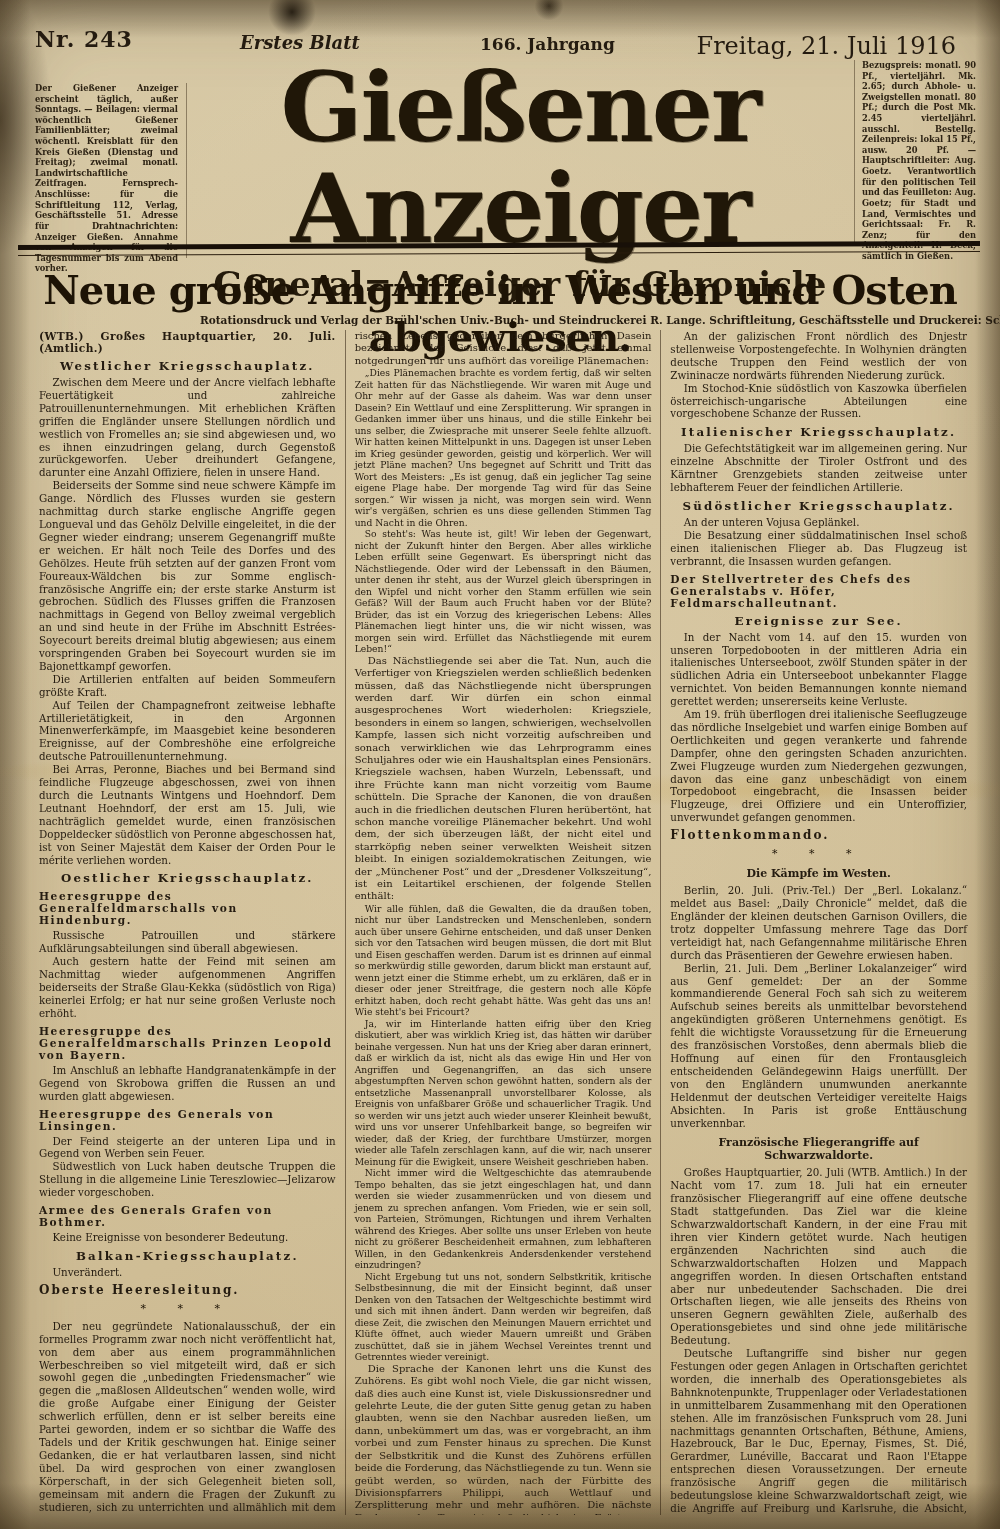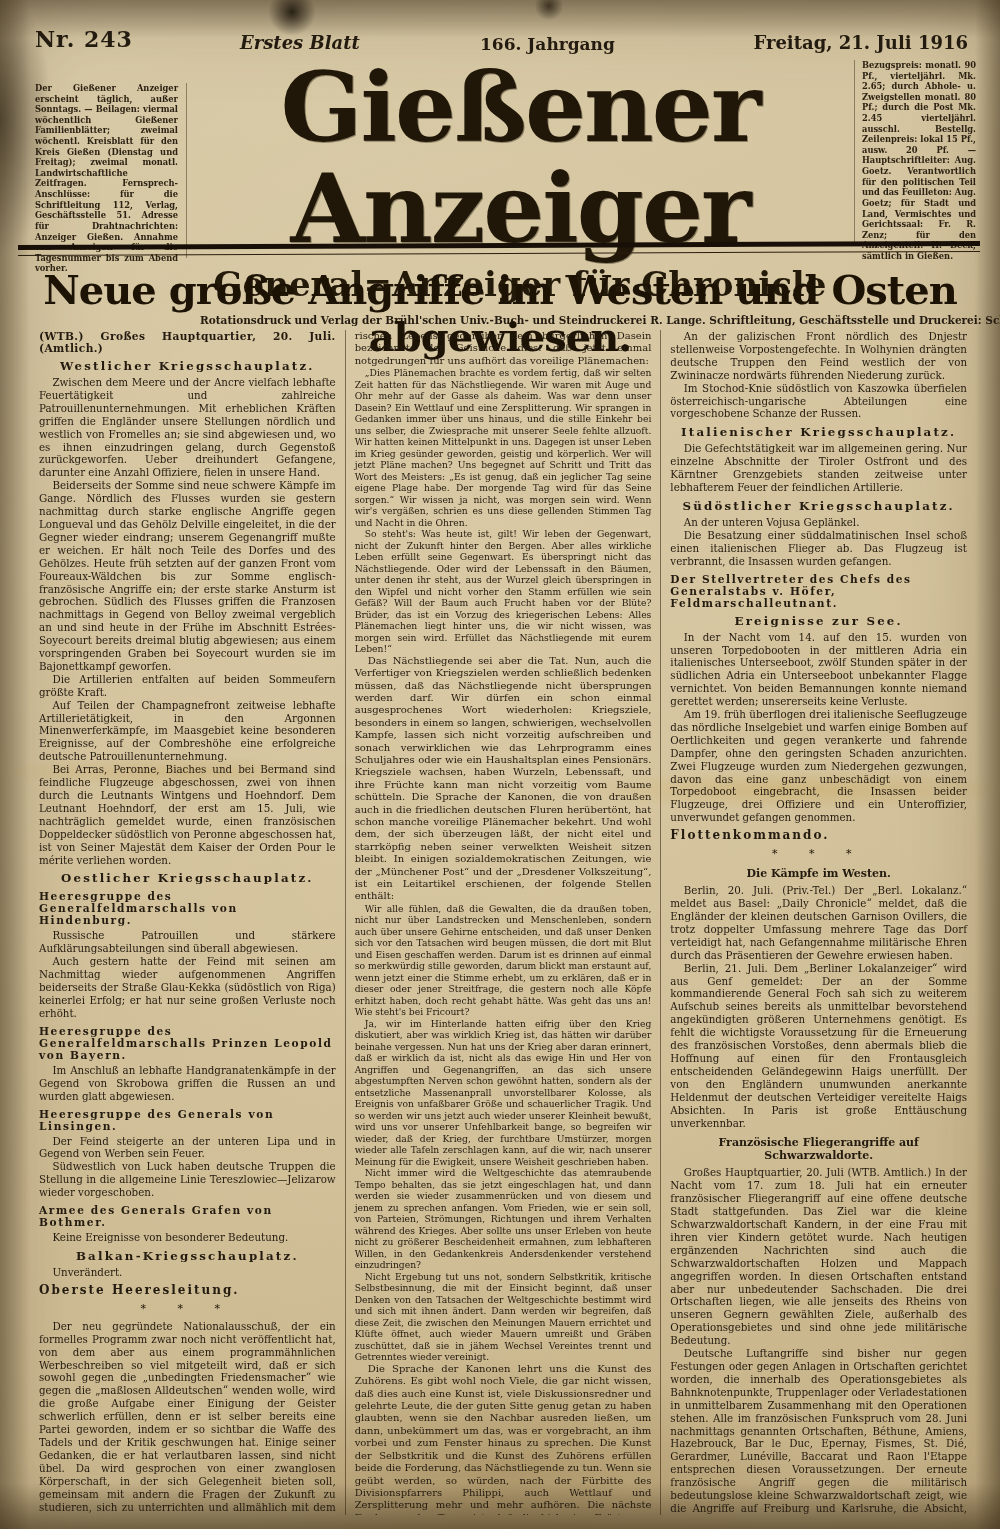--- a/index.html
+++ b/index.html
@@ -20,21 +20,21 @@
     box-shadow: inset 0 0 90px rgba(70,48,18,.35);
   }
   .texture { position:absolute; inset:0; pointer-events:none;
     background: radial-gradient(ellipse 70% 60% at 50% 45%, rgba(255,246,220,.14), transparent 80%); }
 
   
   .top-row { position:absolute; top:26px; left:35px; right:28px; height:34px; }
   .issue-no { position:absolute; left:0; top:0; font-size:22px; font-weight:bold; letter-spacing:1px; }
   .edition { position:absolute; left:205px; top:6px; font-size:18px; font-weight:bold; font-style:italic; }
   .volume { position:absolute; left:445px; top:8px; font-size:17px; font-weight:bold; }
-  .dateline-top { position:absolute; right:4px; top:6px; font-size:18px; font-weight:bold; }
+  .dateline-top { position:absolute; right:16px; top:6px; font-size:24px; font-weight:normal; }
 
   .notice { position:absolute; font-size:8.3px; line-height:1.28; text-align:justify; font-weight:bold; color:#2c2213; }
   .notice-left { left:35px; top:66px; width:152px; border-right:1px solid rgba(50,35,15,.45); padding-right:8px; height:175px;margin-top:17px; }
   .notice-right { right:24px; top:60px; width:122px; border-left:1px solid rgba(50,35,15,.45); padding-left:7px; height:182px; }
 
   .title-wrap { position:absolute; left:200px; right:160px; top:58px; text-align:center; }
   .np-title { font-size:96px; font-weight:bold; letter-spacing:-2px; line-height:1.05;
     font-family:"DejaVu Serif", serif; color:#201708; text-shadow:1px 1px 0 rgba(30,20,5,.4); }
   .np-subtitle { font-size:34px; font-weight:bold; margin-top:4px; color:#241a0a; }
   .np-imprint { font-size:10.5px; font-weight:bold; margin-top:10px; white-space:nowrap; }

